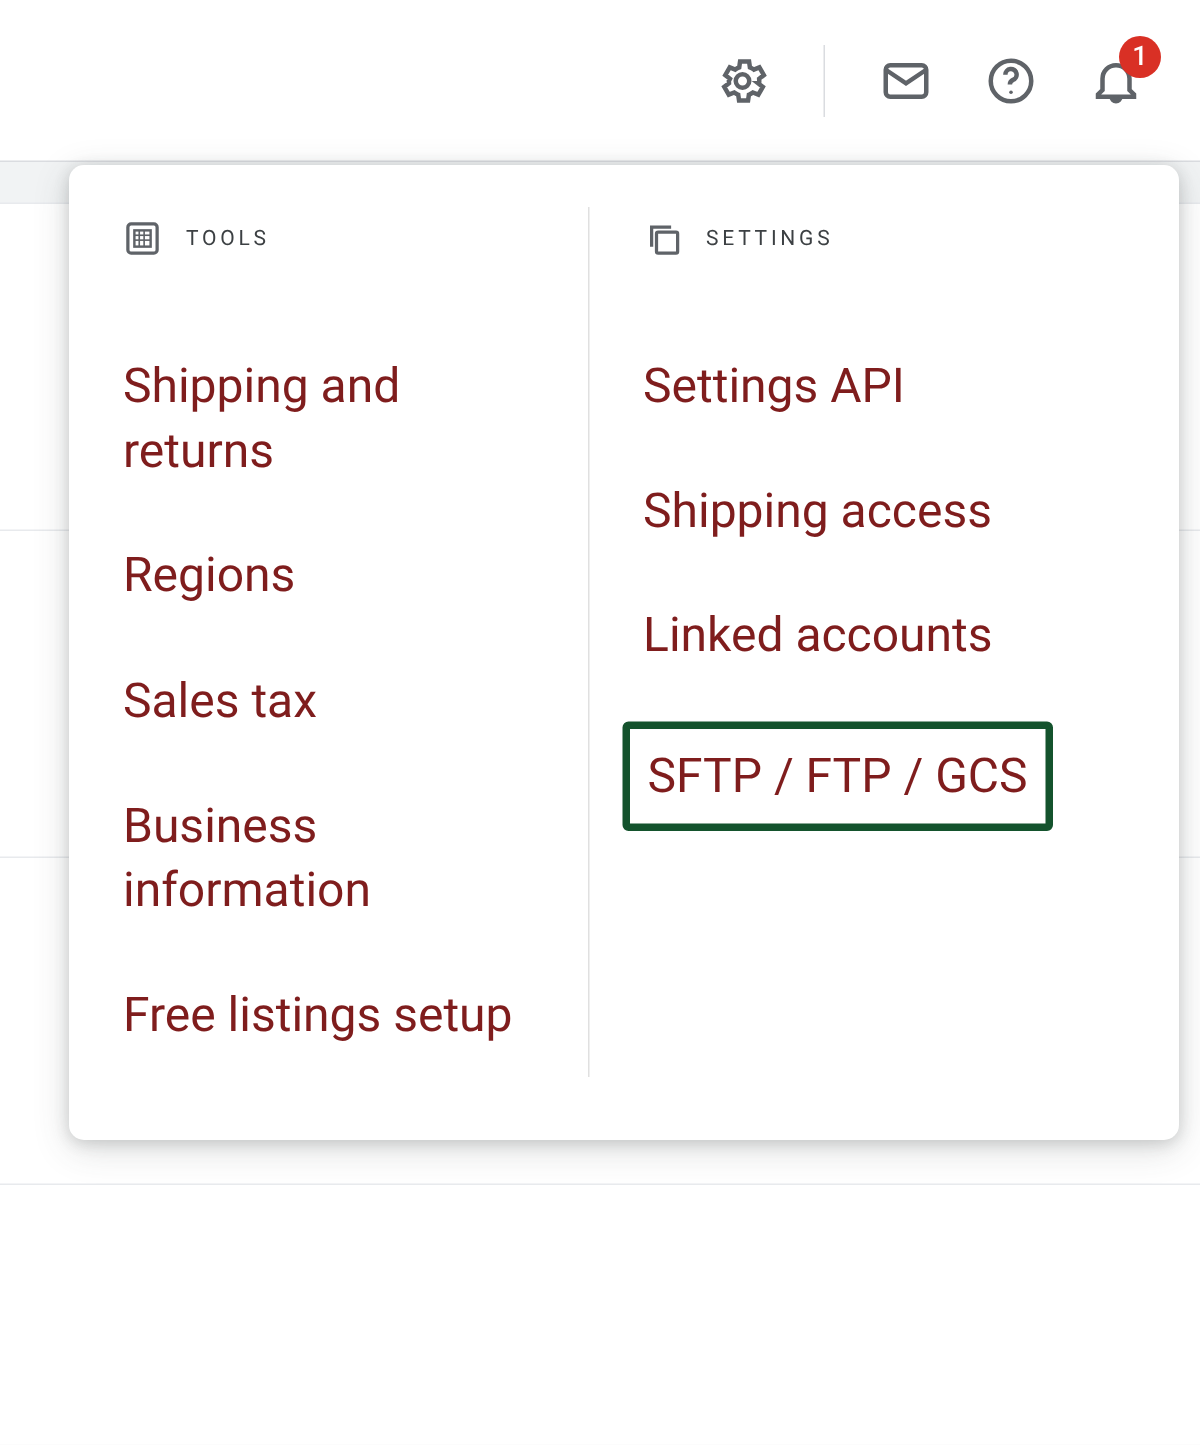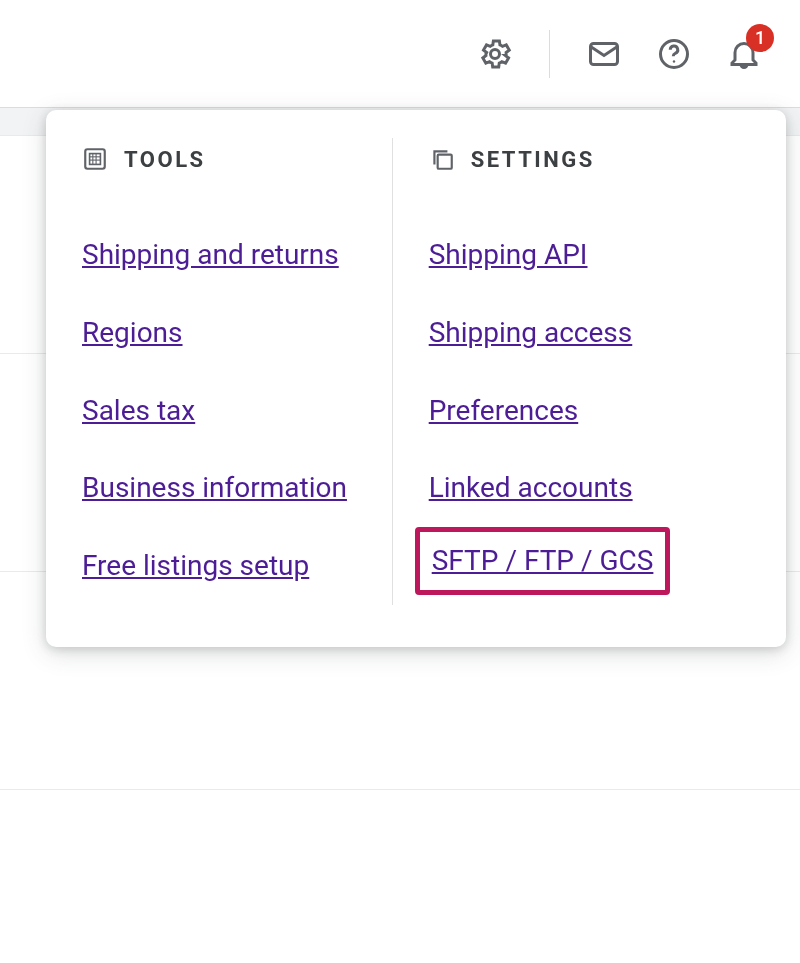--- a/index.html
+++ b/index.html
@@ -111,39 +111,38 @@
       color: #5f6368;
       display: flex;
       align-items: center;
       justify-content: center;
     }
     .col-header .hdr-icon svg {
       width: 26px;
       height: 26px;
     }
     .col-header .hdr-text {
-      font-size: 22px;
+      font-size: 14px;
       letter-spacing: 2.5px;
       color: #3c4043;
-      font-weight: 700;
+      font-weight: 400;
     }
     .menu-item {
       display: block;
-      font-size: 28px;
-      color: #4c1d95;
+      font-size: 32px;
+      color: #7f1d1d;
       padding: 20px 0;
       cursor: pointer;
       line-height: 1.35;
-      text-decoration: underline;
     }
     .menu-item.highlight {
-      border: 5px solid #be185d;
+      border: 5px solid #14532d;
       border-radius: 4px;
       padding: 10px 12px;
-      margin: 0 -14px;
+      margin: 15px -14px;
       display: inline-block;
     }
   </style>
 </head>
 <body>
 
 <div class="toolbar">
   <div class="icon-btn">
     <svg viewBox="0 0 24 24">
         <path d="M19.4 13l.05-.99-.05-1 2.1-1.63-2-3.46-2.47 1a7.5 7.5 0 0 0-1.73-1l-.38-2.62h-4l-.38 2.62c-.62.26-1.2.6-1.73 1l-2.47-1-2 3.46 2.1 1.63-.5.99.05 1-2.1 1.63 2 3.46 2.47-1c.53.4 1.11.74 1.73 1l.38 2.62h4l.38-2.62c.62-.26 1.2-.6 1.73-1l2.47 1 2-3.46-2.1-1.63z"></path>
@@ -206,19 +205,18 @@
   <div class="dropdown-col">
     <div class="col-header">
       <span class="hdr-icon">
         <svg viewBox="0 0 24 24" fill="none" stroke="#5f6368" stroke-width="2">
             <rect x="8" y="8" width="13" height="13" rx="1"></rect>
             <path d="M5 17V5h12"></path>
           </svg>
       </span>
       <span class="hdr-text">SETTINGS</span>
     </div>
-    <a class="menu-item">Shipping API</a>
+    <a class="menu-item">Settings API</a>
     <a class="menu-item">Shipping access</a>
-    <a class="menu-item">Preferences</a>
     <a class="menu-item">Linked accounts</a>
     <a class="menu-item highlight">SFTP / FTP / GCS</a>
   </div>
 </div>
 
 </body></html>

